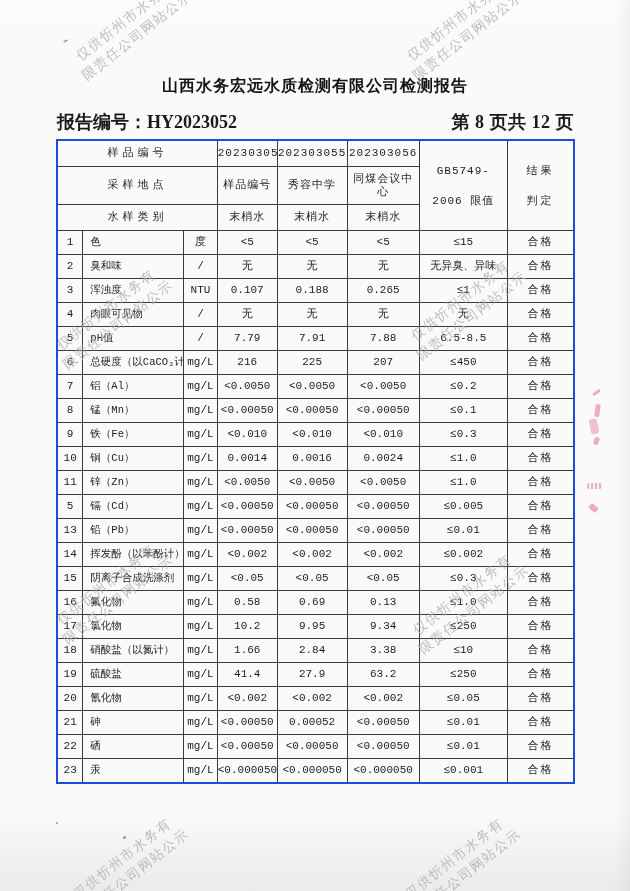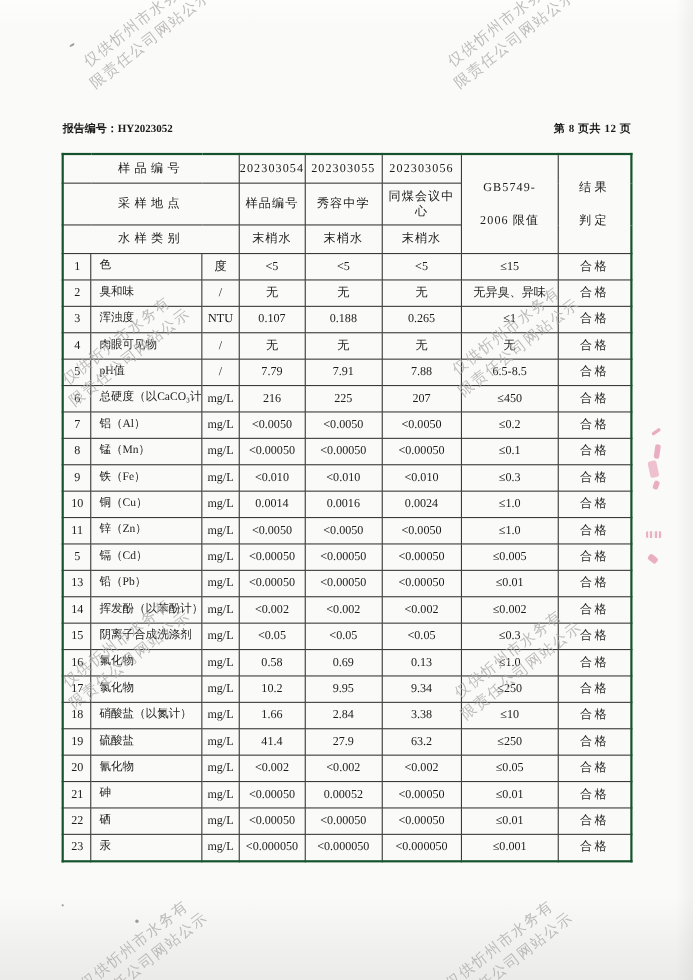--- a/index.html
+++ b/index.html
@@ -26,30 +26,31 @@
 
   
   .title {
     position:absolute; top:76px; left:0; width:100%; margin:0;
     text-align:center; font-size:16px; font-weight:bold; letter-spacing:1px;
     color:#141414;
   }
   .meta {
     position:absolute; top:110px; left:57px; width:517px;
     display:flex; justify-content:space-between;
-    font-size:10px; font-weight:bold; color:#1a1a1a;
+    font-size:18px; font-weight:bold; color:#1a1a1a;
   }
   .meta .pageno { font-weight:600; letter-spacing:0.5px;margin-left:41px; }
 
   
   table.report {
     position:absolute; top:139px; left:56px; width:519px;
     border-collapse:collapse; table-layout:fixed;
     font-size:11px; color:#1c1c1c;
-    border:2px solid #14532d;
+    border:2px solid #1d4ed8;
+    font-family:Liberation Mono, monospace;
   }
   table.report td {
     border:1px solid #3a3a3a; text-align:center; vertical-align:middle;
     padding:0; height:23px; overflow:hidden; line-height:1.15;
   }
   thead tr.h1 td { height:25px; }
   thead tr.h2 td { height:37px; }
   thead tr.h3 td { height:25px; }
   td.hlabel { letter-spacing:4px; }
   td.hval   { letter-spacing:1px; }
@@ -106,20 +107,21 @@
     </div>
   <div class="wm" style="left:128px; top:866px;">
       <span>仅供忻州市水务有</span>
       <span>限责任公司网站公示</span>
     </div>
   <div class="wm" style="left:460px; top:866px;">
       <span>仅供忻州市水务有</span>
       <span>限责任公司网站公示</span>
     </div>
 
+  <h1 class="title">山西水务宏远水质检测有限公司检测报告</h1>
 
   <div class="meta">
     <span class="repno">报告编号：HY2023052</span>
     <span class="pageno">第 8 页共 12 页</span>
   </div>
 
   <table class="report">
     <colgroup>
       <col style="width:5.0%">
       <col style="width:19.5%">

